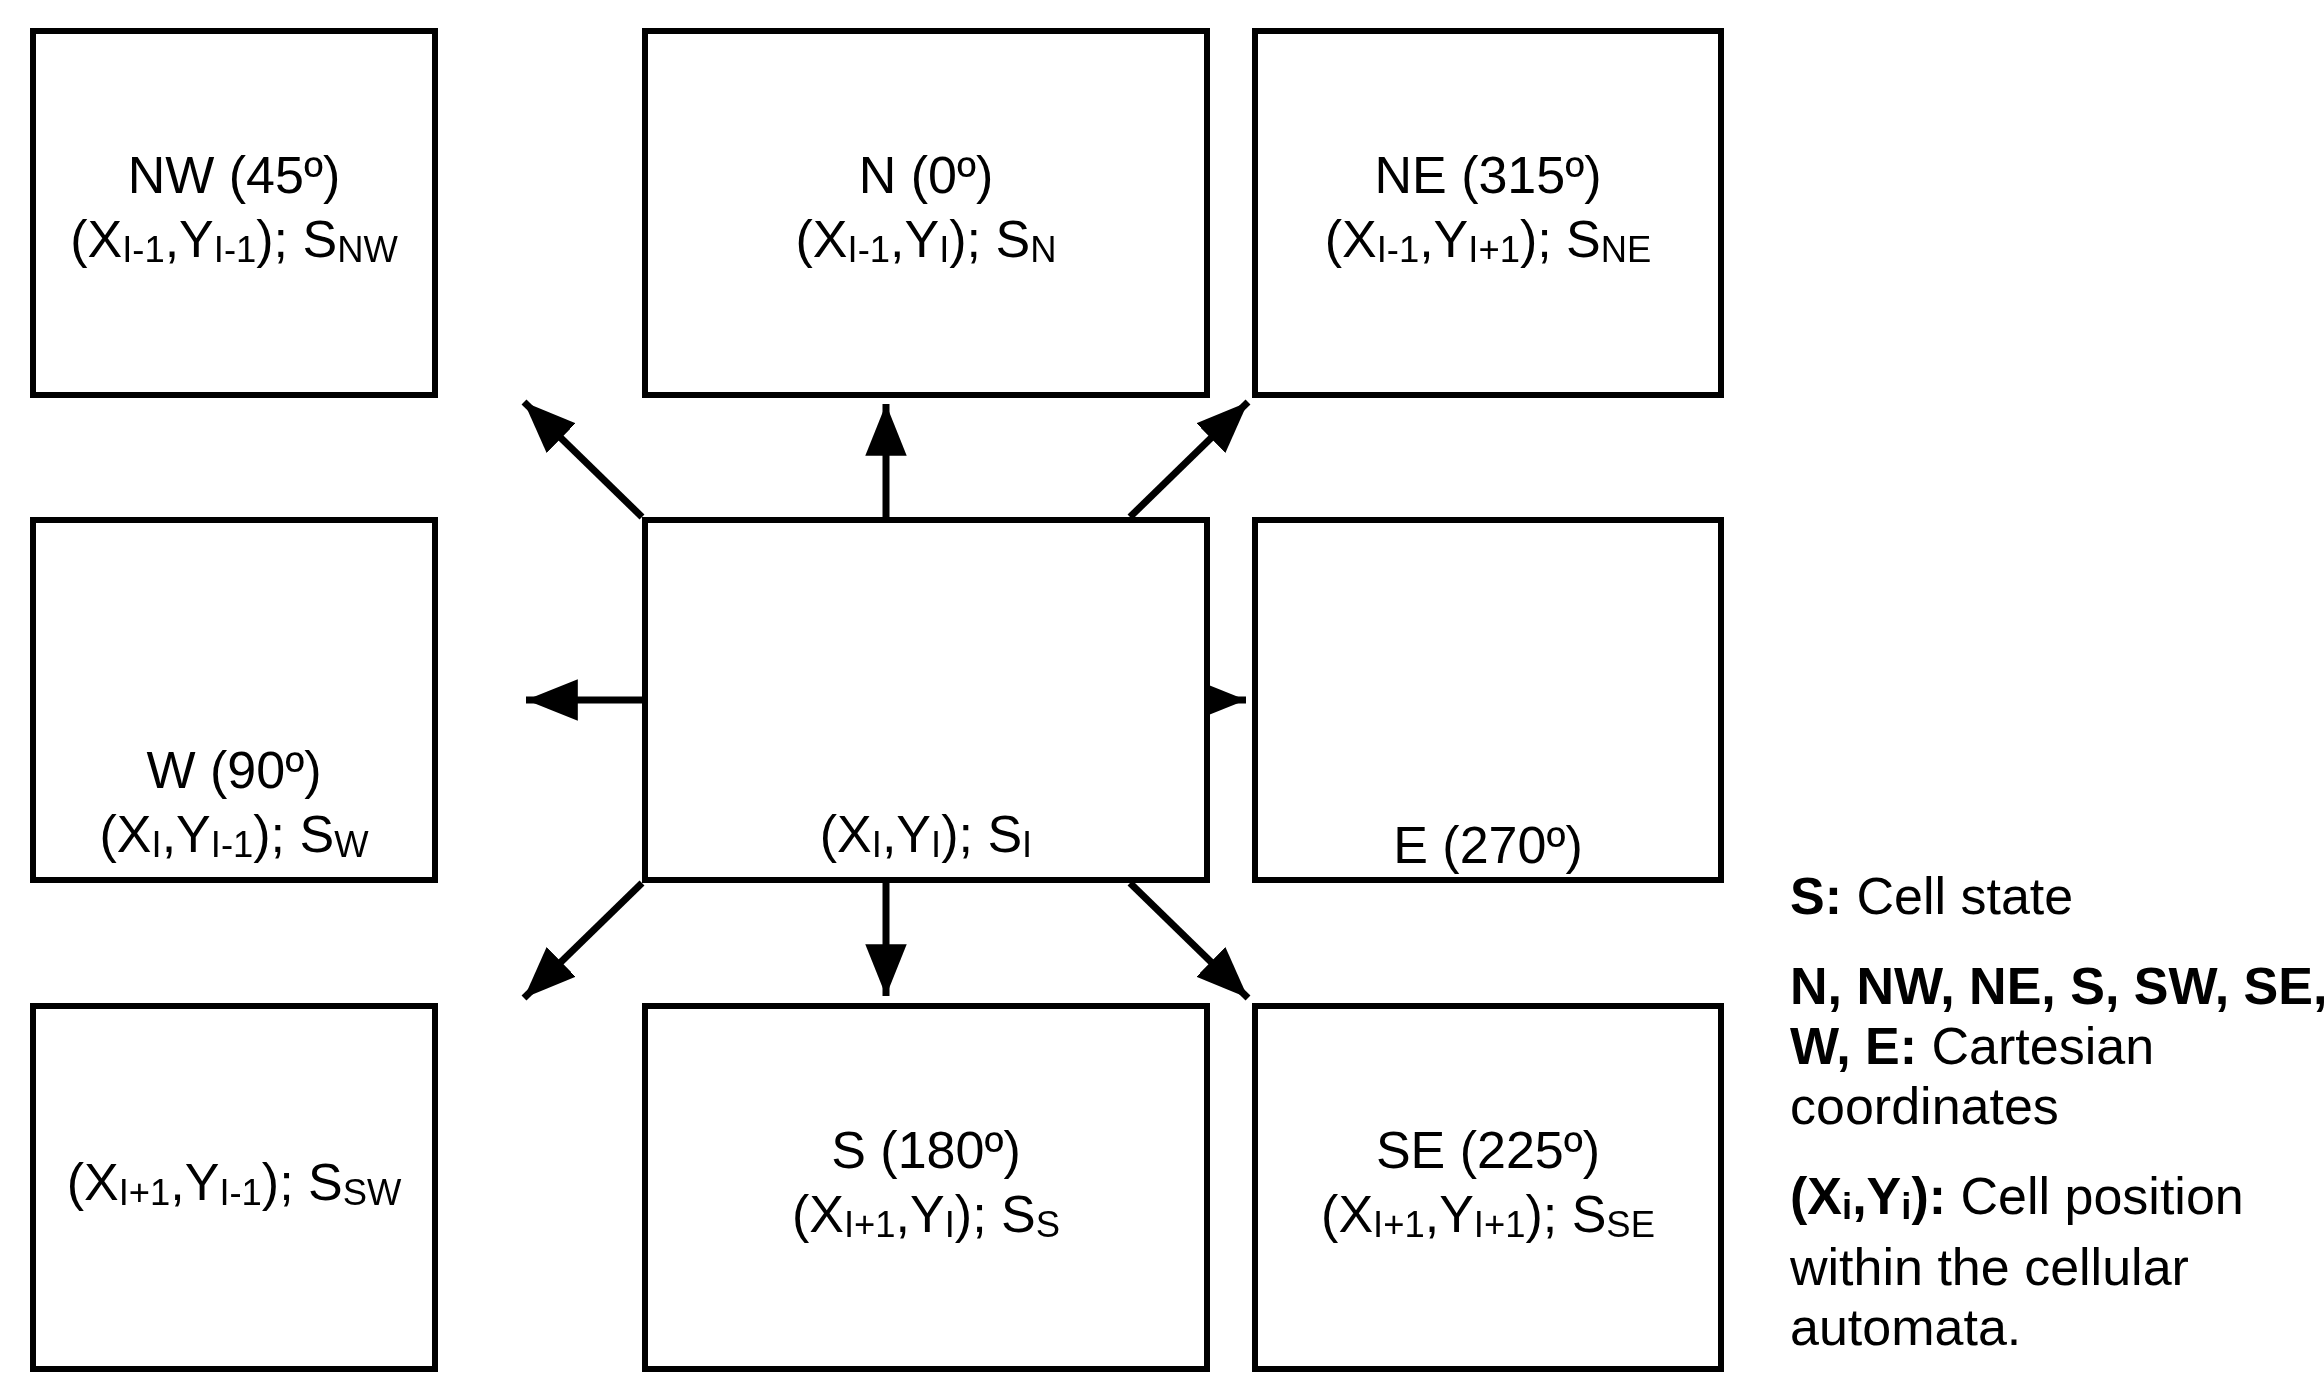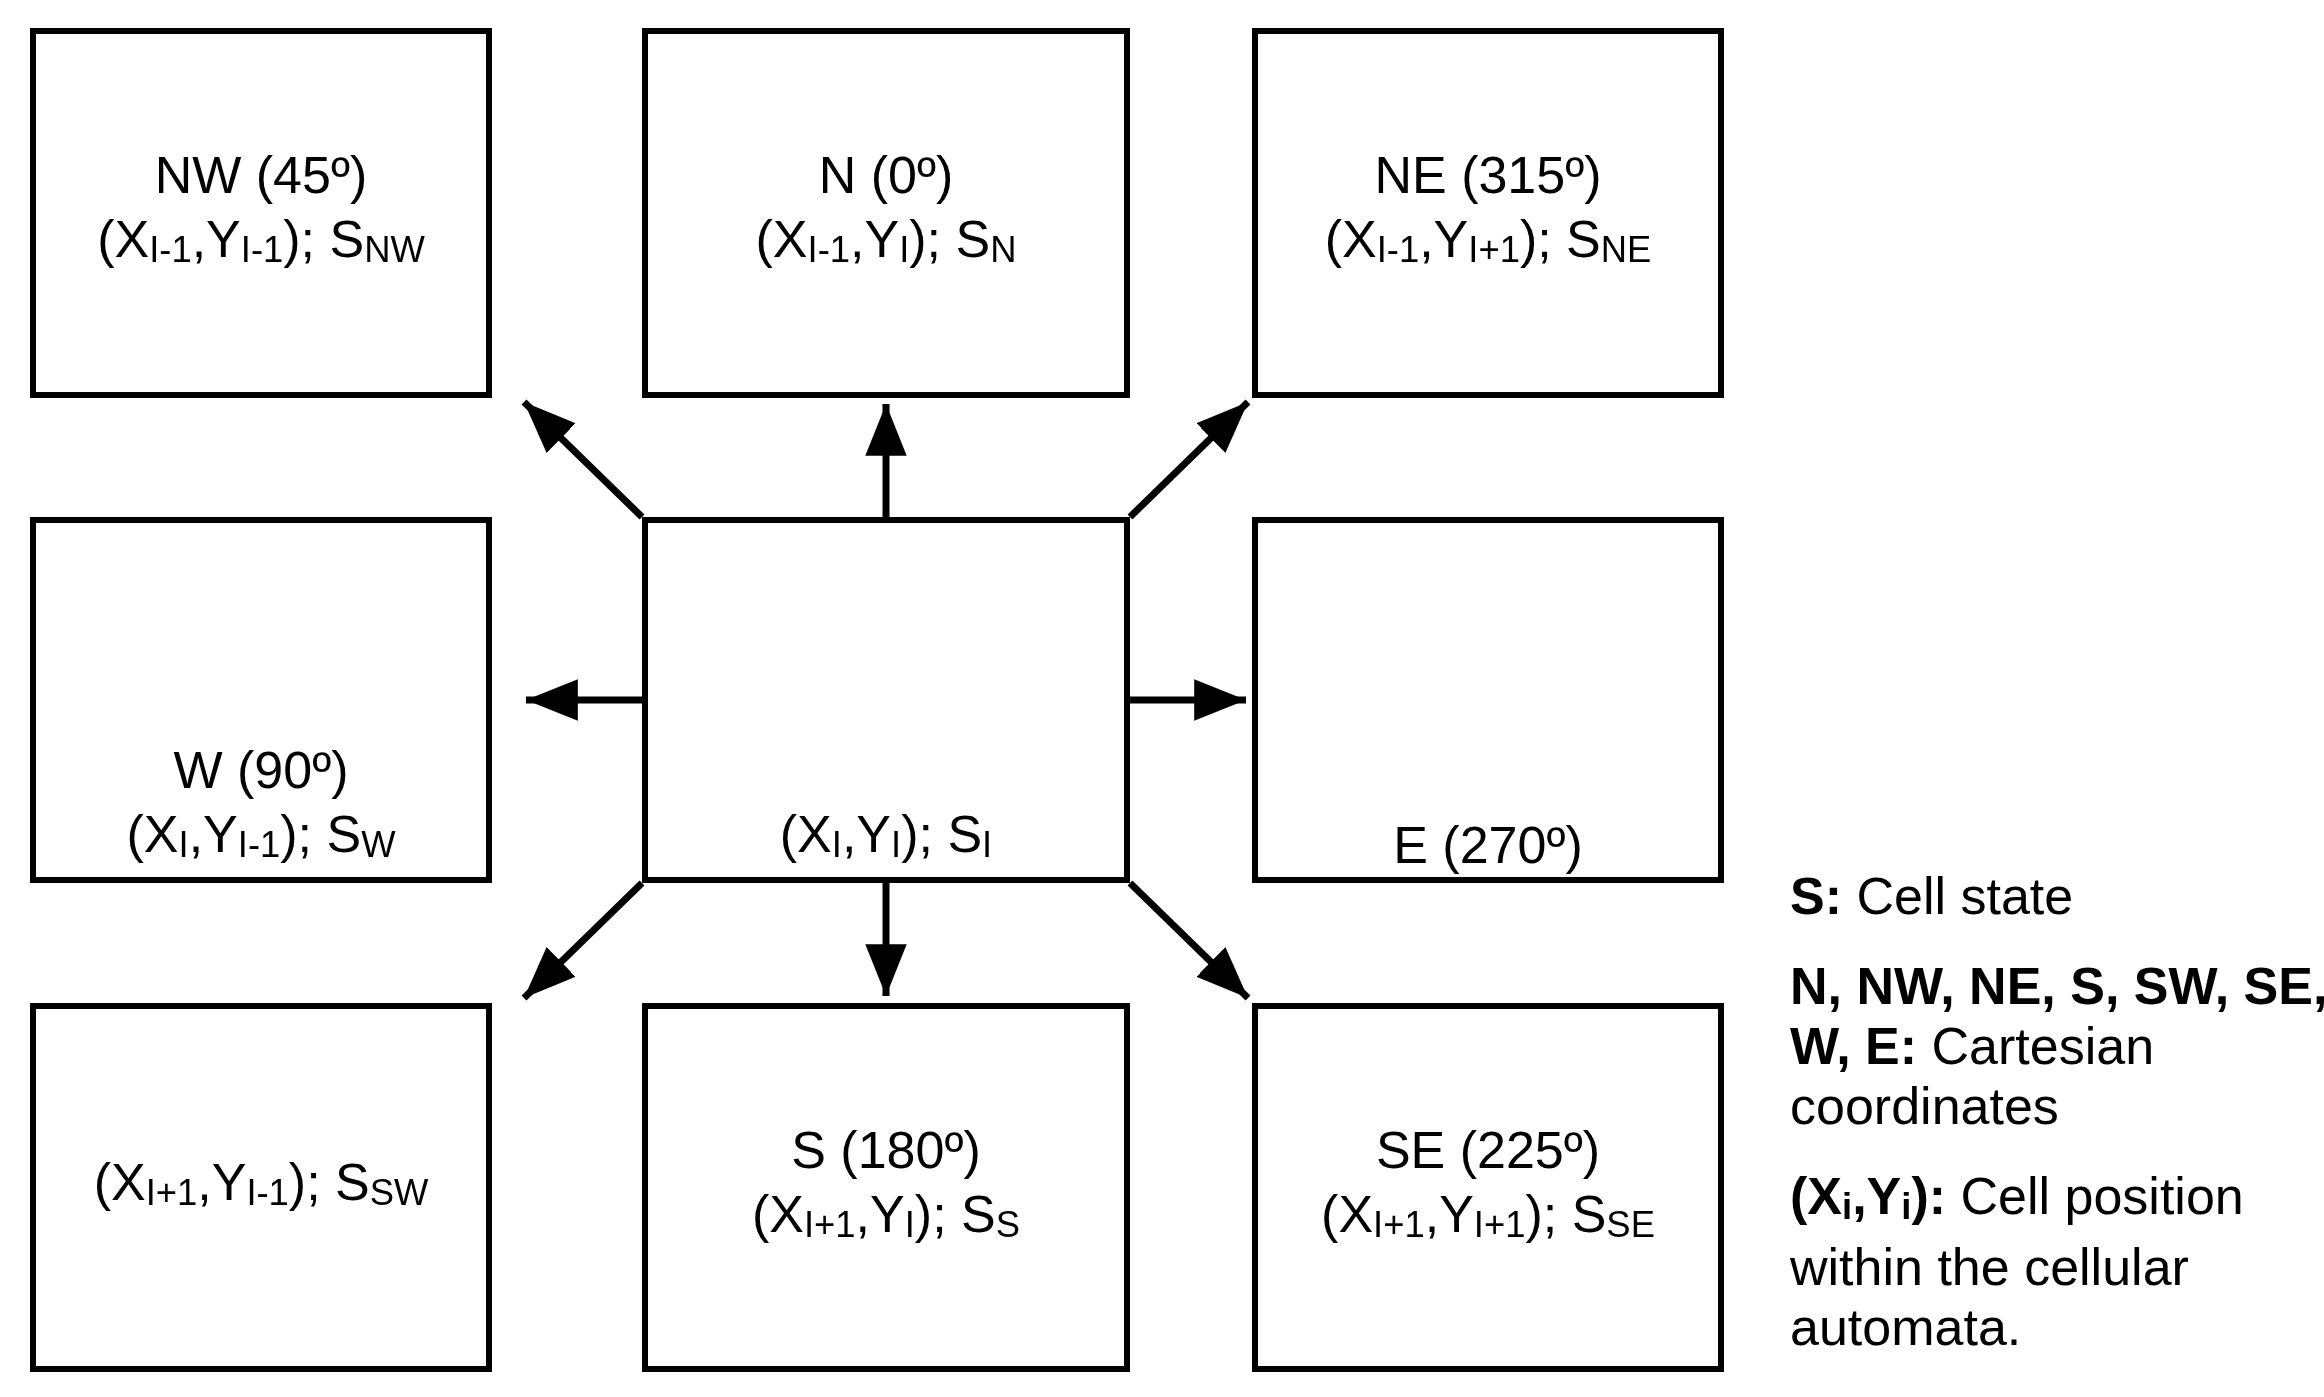--- a/index.html
+++ b/index.html
@@ -6,22 +6,22 @@
   .canvas{
     position:relative;width:2324px;height:1397px;background:#ffffff;
     font-family:"Liberation Sans",sans-serif;color:#000;overflow:hidden;
   }
   .arrows{position:absolute;left:0;top:0;}
   .box{
     position:absolute;box-sizing:border-box;border:6px solid #000;background:#fff;
     display:flex;flex-direction:column;align-items:center;justify-content:center;
     text-align:center;font-size:52px;line-height:64px;white-space:nowrap;
   }
-  .c0{left:30px;width:462px;}
-  .c1{left:642px;width:488px;}
+  .c0{left:30px;width:408px;}
+  .c1{left:642px;width:568px;}
   .c2{left:1252px;width:472px;}
   .r0{top:28px;height:370px;}
   .r1{top:517px;height:366px;justify-content:flex-end;}
   .r2{top:1003px;height:369px;}
   .sub{font-size:0.70em;vertical-align:-0.14em;}
   .legend{
     position:absolute;left:1790px;top:866px;width:556px;
     font-size:52px;line-height:60px;
   }
   .legend p{margin:0 0 30px 0;}

